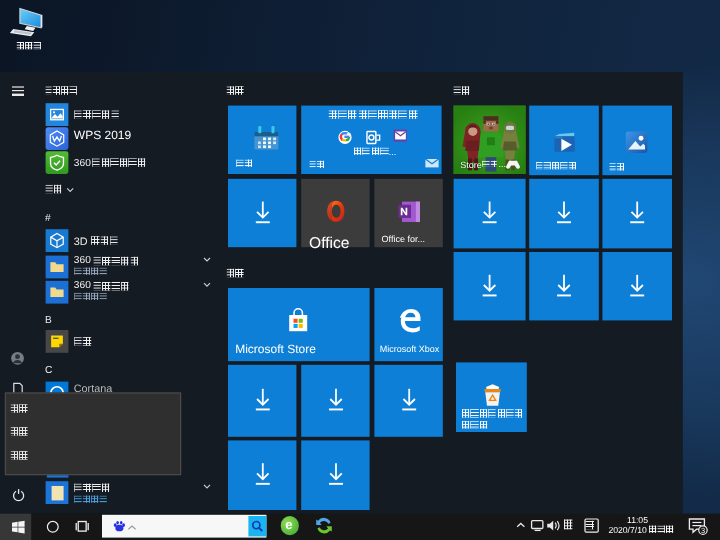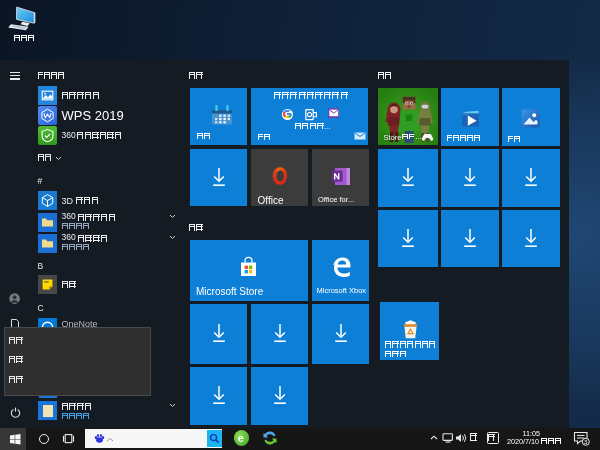--- a/index.html
+++ b/index.html
@@ -76,21 +76,21 @@
     <i></i>
     <i></i>
     <i></i>
   </div>
 
 <div class="ab" style="left:38px;top:106px;width:19px;height:19px;background:linear-gradient(135deg,#4f8ef5,#2b63d9);border-radius:2px"></div>
 <svg class="ab" style="left:38px;top:106px" width="19" height="19" viewBox="0 0 19 19">
  <path d="M9.5 3.2l5.6 3.2v6.2l-5.6 3.2-5.6-3.2V6.4z" fill="none" stroke="#fff" stroke-width="1"></path>
  <path d="M5.8 7.2l1.5 4.4 2.2-3.4 2.2 3.4 1.5-4.4" fill="none" stroke="#fff" stroke-width="1.1"></path>
 </svg>
-<div class="t" style="left:61.5px;top:108px;font-size:13px">WPS 2019</div>
+<div class="t" style="left:61.5px;top:108px;font-size:10px">WPS 2019</div>
 
 <div class="ab" style="left:38px;top:126px;width:19px;height:19px;background:linear-gradient(180deg,#52bb36,#2f9a1e);border-radius:2px"></div>
 <svg class="ab" style="left:38px;top:126px" width="19" height="19" viewBox="0 0 19 19">
  <path d="M9.5 3.4c2 1.2 3.6 1.6 5.4 1.8v5c0 2.6-2.4 4.6-5.4 5.6-3-1-5.4-3-5.4-5.6v-5c1.8-.2 3.4-.6 5.4-1.8z" fill="none" stroke="#fff" stroke-width="1.1"></path>
  <path d="M7 9.6l1.8 1.8 3.2-3.4" fill="none" stroke="#fff" stroke-width="1.2"></path>
 </svg>
 <div class="t" style="left:61.5px;top:129.9px;font-size:8.5px;color:#eee">360</div>
 <div class="cj" style="left:77px;top:132px;--w:6.4px;--h:7px;color:#eee">
     <i></i>
     <i></i>
@@ -177,21 +177,21 @@
     <i></i>
     <i></i>
   </div>
 
 <div class="t" style="left:37.5px;top:303px;font-size:8.5px;color:#e8e8e8">C</div>
 
 <div class="ab" style="left:38px;top:318px;width:19px;height:10px;background:#0078d7"></div>
 <svg class="ab" style="left:38px;top:318px" width="19" height="10" viewBox="0 0 19 10">
  <circle cx="9.5" cy="9.5" r="5.2" fill="none" stroke="#fff" stroke-width="1.4"></circle>
 </svg>
-<div class="t" style="left:61.5px;top:318.5px;font-size:9px;color:#bbb">OneNote</div>
+<div class="t" style="left:61.5px;top:318.5px;font-size:9px;color:#bbb">Cortana</div>
 
 <div class="ab" style="left:38.5px;top:395px;width:18px;height:2.6px;background:#1b74d8"></div>
 
 <div class="ab" style="left:38px;top:400.5px;width:19px;height:19.5px;background:#1b74d8"></div>
 <div class="ab" style="left:43px;top:404.5px;width:9.5px;height:12px;background:#f3e3b2"></div>
 <div class="cj" style="left:61.5px;top:403px;--w:6.6px;--h:7px;color:#eee">
     <i></i>
     <i></i>
     <i></i>
     <i></i>
@@ -312,21 +312,21 @@
       <linearGradient id="of" x1="0" y1="0" x2="1" y2="1">
   <stop offset="0" stop-color="#ff8f2b"></stop>
         <stop offset=".5" stop-color="#eb3c00"></stop>
         <stop offset="1" stop-color="#c01e2e"></stop>
       </linearGradient>
     </defs>
  <path d="M9 1.2c4 0 7 3.2 7 8.8s-3 8.8-7 8.8c-4.2 0-7.2-3.2-7.2-8.8S4.8 1.2 9 1.2z" fill="url(#of)"></path>
  <path d="M9.2 4.6c2.2 0 3.6 2 3.6 5.4s-1.4 5.4-3.6 5.4-3.6-2-3.6-5.4 1.4-5.4 3.6-5.4z" fill="#3c3c3c"></path>
  <path d="M9 1.2c-2 .8-3.4 2-3.4 4l.2 10.6c0 1.6 1.4 2.4 3 3-4 0-7-3.2-7-8.8S4.8 1.2 9 1.2z" fill="#a8232e" opacity=".55"></path>
 </svg>
-<div class="t" style="left:257.5px;top:194.5px;font-size:10px">Office</div>
+<div class="t" style="left:257.5px;top:194.5px;font-size:13px">Office</div>
 <div class="tile gr" style="left:312px;top:148.5px;width:57px;height:57px"></div>
 <svg class="ab" style="left:330.5px;top:167px" width="20" height="19" viewBox="0 0 20 19">
  <rect x="4" y="1" width="15" height="17" fill="#a259d0"></rect>
  <rect x="15.6" y="1" width="3.4" height="17" fill="#c08ae0"></rect>
  <rect x="1" y="3.6" width="10.5" height="11" fill="#6a2d8f"></rect>
  <path d="M3 12.4V6.2h1.4l2.6 4V6.2h1.4v6.2H7L4.4 8.4v4z" fill="#fff"></path>
 </svg>
 <div class="t" style="left:318px;top:194.5px;font-size:7.5px">Office for...</div>
 
 <div class="tile" style="left:190px;top:239.5px;width:118px;height:61px"></div>

